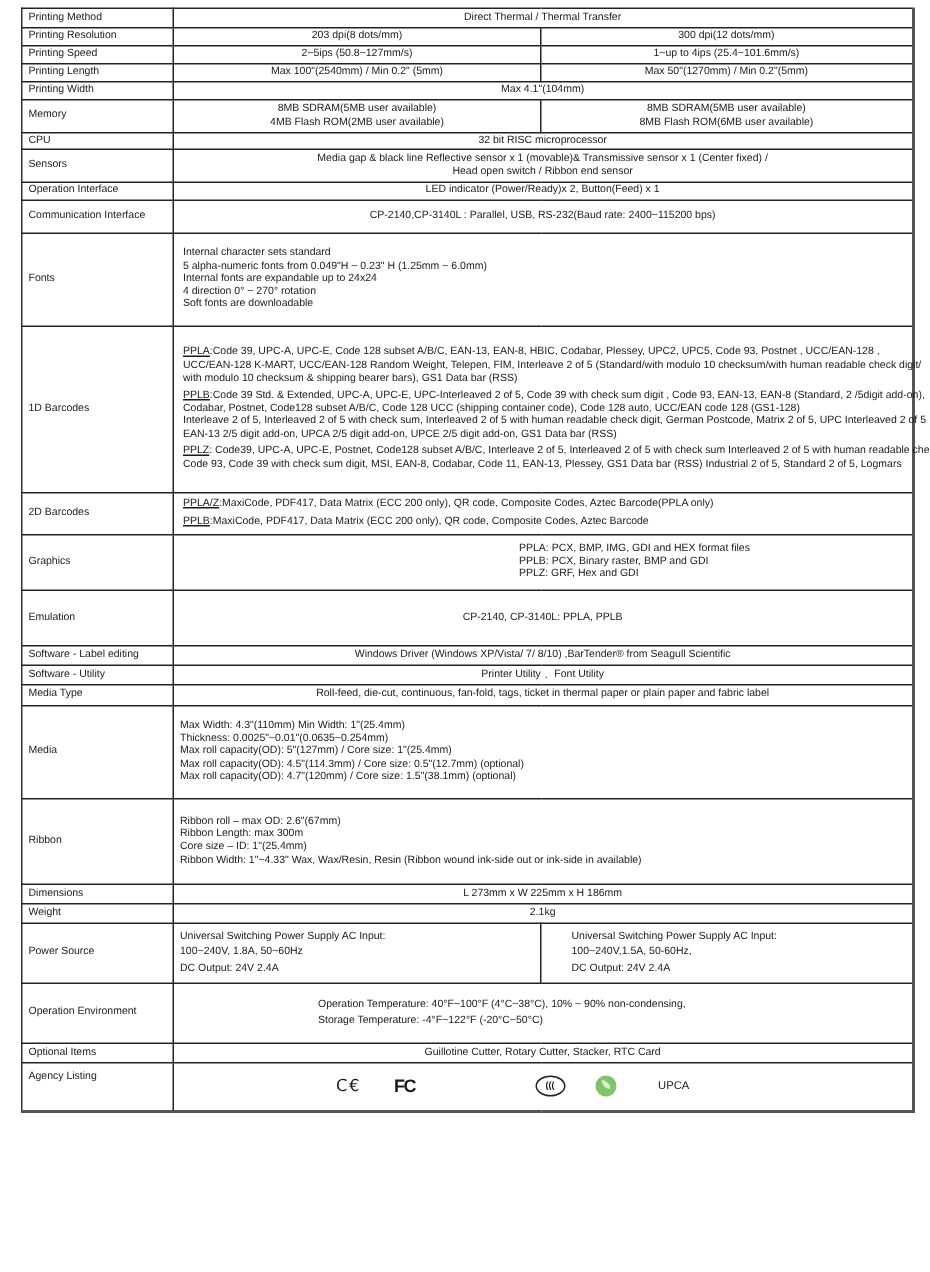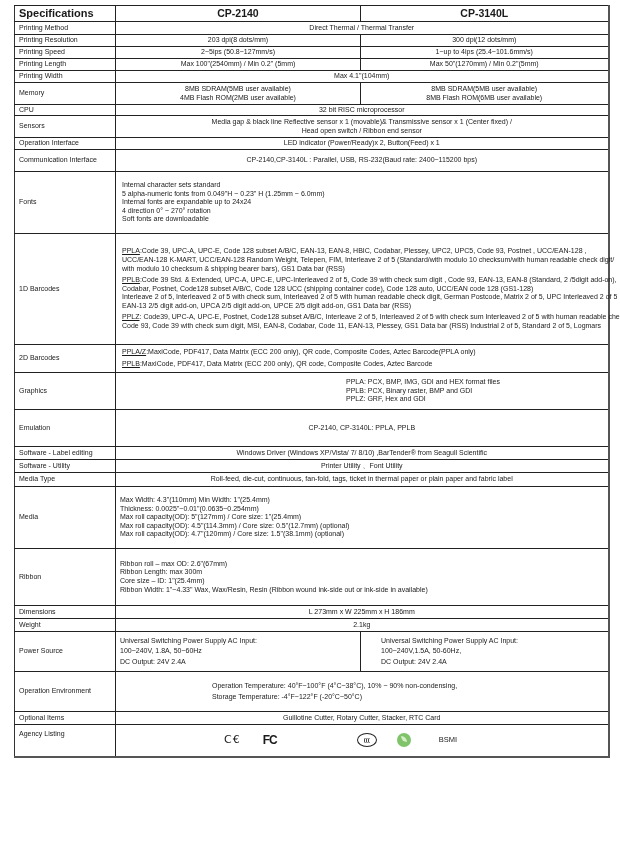--- a/index.html
+++ b/index.html
@@ -43,25 +43,20 @@
 <body>
 
 <table class="spec">
   <colgroup>
       <col class="c1">
       <col class="c2">
       <col class="c3">
     </colgroup>
 
   <tbody>
-      <tr class="hdr">
-    <td class="label">Specifications</td>
-    <td class="center">CP-2140</td>
-    <td class="center">CP-3140L</td>
-  </tr>
 
   <tr style="height:13px">
     <td class="label">Printing Method</td>
     <td class="center" colspan="2">Direct Thermal / Thermal Transfer</td>
   </tr>
 
   <tr style="height:12px">
     <td class="label">Printing Resolution</td>
     <td class="center">203 dpi(8 dots/mm)</td>
     <td class="center">300 dpi(12 dots/mm)</td>
@@ -247,18 +242,18 @@
   </tr>
 
   <tr style="height:32px">
     <td class="label" style="vertical-align:top;padding-top:5px">Agency Listing</td>
     <td colspan="2">
       <div class="agency">
         <span class="ce">C€</span>
         <span class="fc">FC</span>
         <span class="ccc">(((</span>
         <span class="green"></span>
-        <span class="bsmi">BSMI</span>
+        <span class="bsmi">UPCA</span>
       </div>
     </td>
   </tr>
 </tbody>
   </table>
 
 </body></html>

